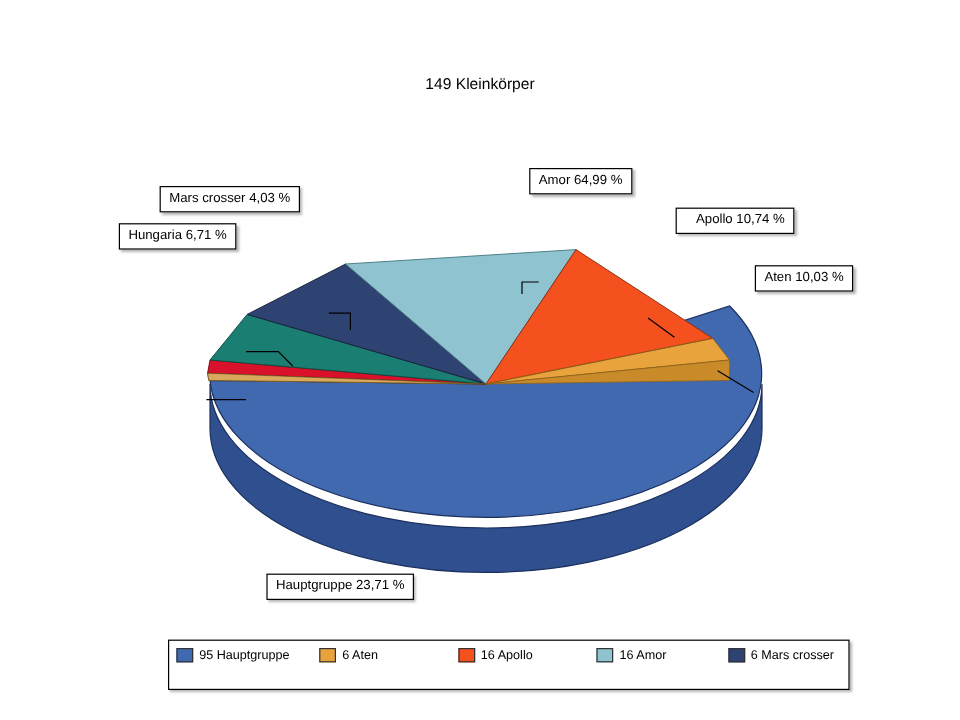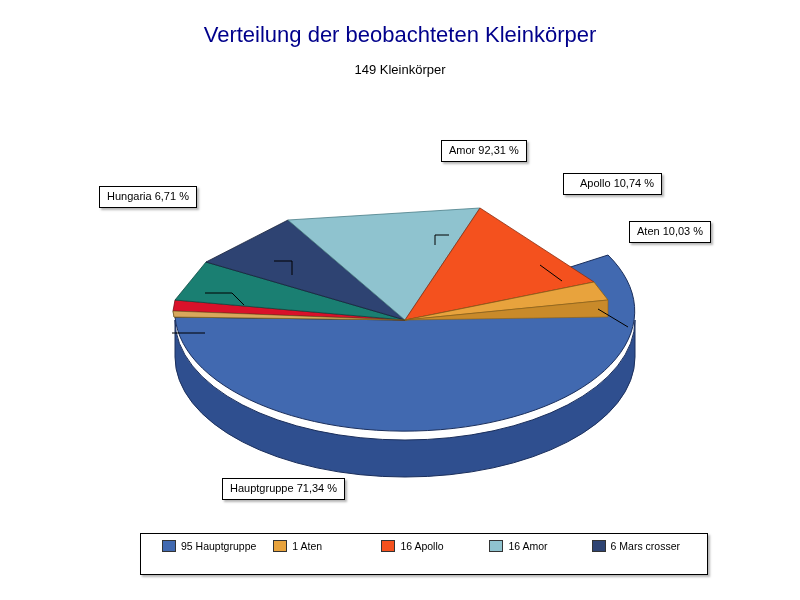--- a/index.html
+++ b/index.html
@@ -64,21 +64,21 @@
   .legend {
     position: absolute;
     left: 140px;
     top: 533px;
     width: 568px;
     height: 42px;
     background: #ffffff;
     border: 1px solid #000000;
     box-shadow: 2px 2px 2px rgba(120,120,120,0.55);
     box-sizing: border-box;
-    padding: 4px 21px;
+    padding: 4px 6px;
   }
   .legend-row {
     display: flex;
     height: 16px;
     align-items: center;
   }
   .legend-item {
     display: flex;
     align-items: center;
     font-size: 10.5px;
@@ -92,21 +92,20 @@
     margin-right: 5px;
     flex: 0 0 auto;
   }
   .legend-label { white-space: nowrap; }
 </style>
 </head>
 <body>
 
 <div id="chart-root">
 
-  <div class="chart-title">Verteilung der beobachteten Kleinkörper</div>
   <div class="chart-subtitle">149 Kleinkörper</div>
 
   <div class="pie-area">
     <svg width="800" height="420" viewBox="0 0 800 420">
       <defs>
         <clipPath id="lowerclip">
           <rect x="130" y="225" width="540" height="230"></rect>
         </clipPath>
       </defs>
 
@@ -144,35 +143,36 @@
         <path d="M 540,170 L 562,186"></path>
         <path d="M 598,214 L 628,232"></path>
         <path d="M 274,166 L 292,166 L 292,180"></path>
         <path d="M 205,198 L 232,198 L 244,210"></path>
         <path d="M 172,238 L 205,238"></path>
         <path d="M 368,487 L 340,487"></path>
       </g>
     </svg>
   </div>
 
-  <div class="callout" style="left:441px; top:140px;">Amor 92,31 %</div>
+  <div class="callout" style="left:441px; top:140px;">Amor 64,99 %</div>
   <div class="callout" style="left:563px; top:173px;padding-left:16px;">Apollo 10,74 %</div>
   <div class="callout" style="left:629px; top:221px;">Aten 10,03 %</div>
+  <div class="callout" style="left:133px; top:155px;">Mars crosser 4,03 %</div>
   <div class="callout" style="left:99px; top:186px;">Hungaria 6,71 %</div>
-  <div class="callout" style="left:222px; top:478px;">Hauptgruppe 71,34 %</div>
+  <div class="callout" style="left:222px; top:478px;">Hauptgruppe 23,71 %</div>
 
   <div class="legend">
     <div class="legend-row">
       <div class="legend-item" style="width:126px;">
         <span class="legend-swatch" style="background:#4169b0"></span>
         <span class="legend-label">95 Hauptgruppe</span>
       </div>
       <div class="legend-item" style="width:122px;">
         <span class="legend-swatch" style="background:#e8a33d"></span>
-        <span class="legend-label">1 Aten</span>
+        <span class="legend-label">6 Aten</span>
       </div>
       <div class="legend-item" style="width:122px;">
         <span class="legend-swatch" style="background:#f4511e"></span>
         <span class="legend-label">16 Apollo</span>
       </div>
       <div class="legend-item" style="width:115px;">
         <span class="legend-swatch" style="background:#8fc3cf"></span>
         <span class="legend-label">16 Amor</span>
       </div>
       <div class="legend-item">

